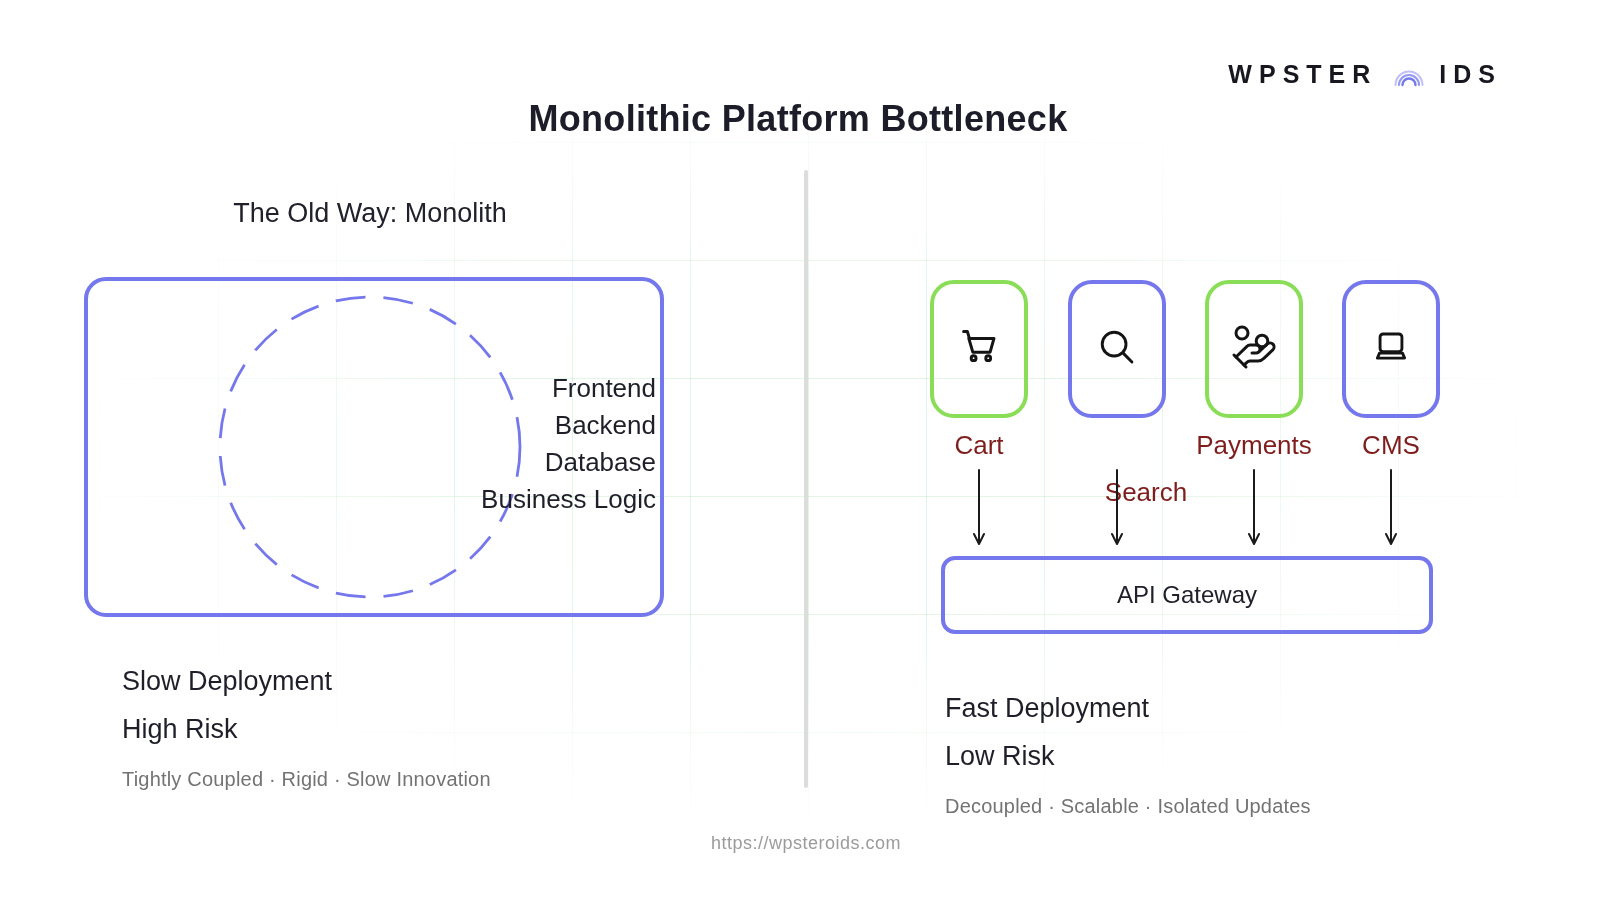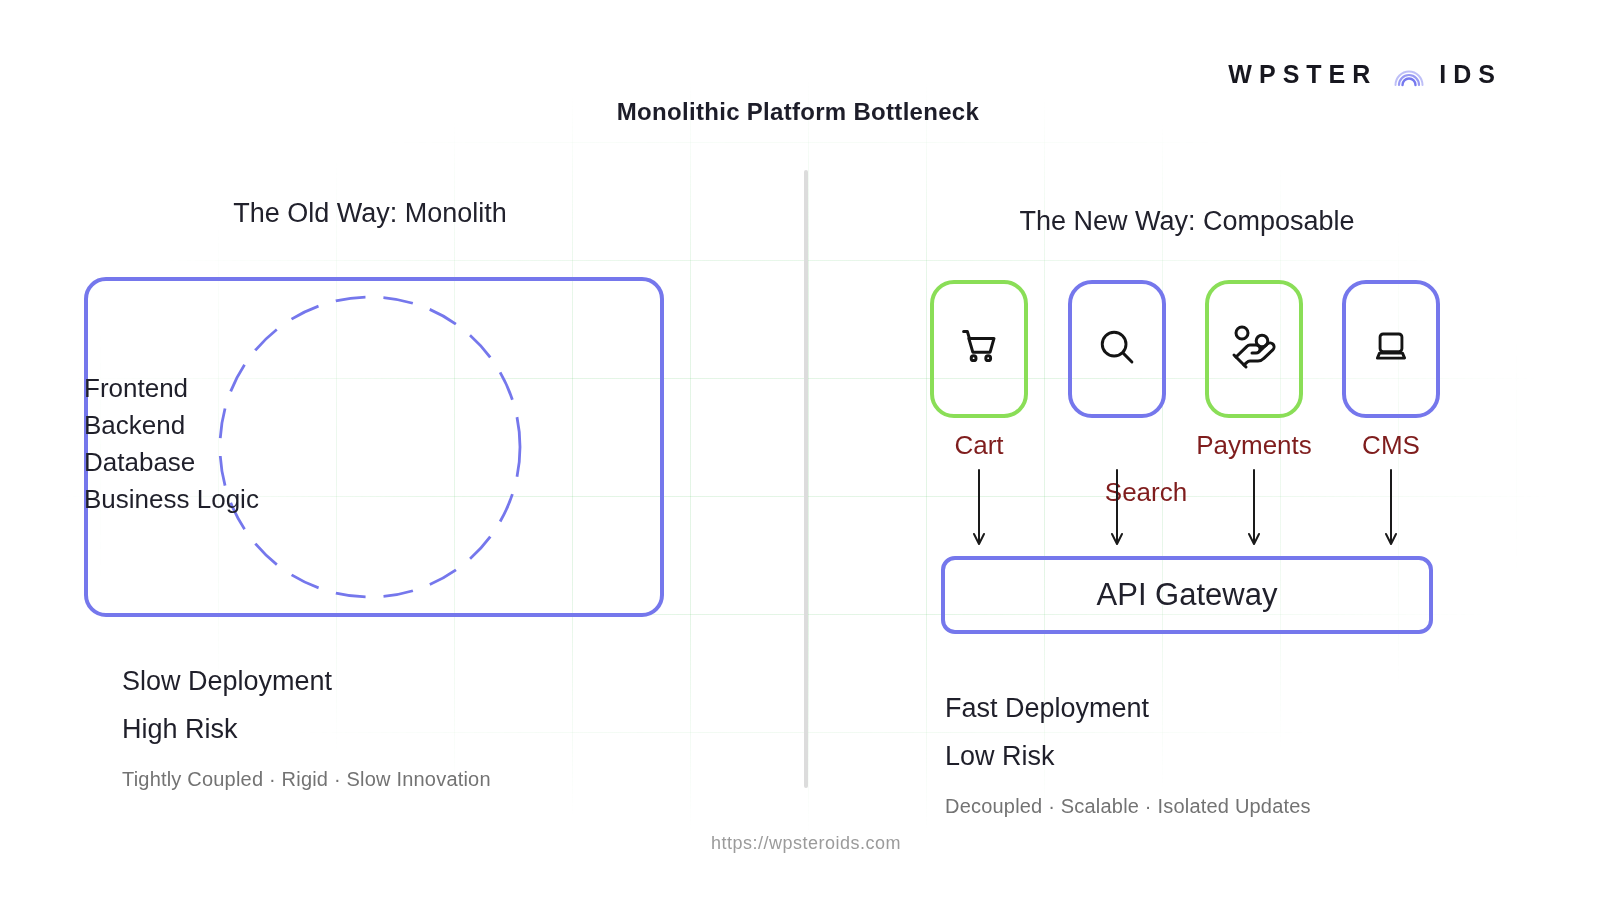--- a/index.html
+++ b/index.html
@@ -13,35 +13,35 @@
     background-image:
       linear-gradient(to right, rgba(130,210,140,0.22) 1.5px, transparent 1.5px),
       linear-gradient(to bottom, rgba(130,210,140,0.22) 1.5px, transparent 1.5px);
     background-size:118px 118px;background-position:100px 24px;
     -webkit-mask-image:radial-gradient(ellipse 58% 52% at 50% 50%, #000 35%, transparent 80%);
     mask-image:radial-gradient(ellipse 58% 52% at 50% 50%, #000 35%, transparent 80%);
   }
   .abs{position:absolute;}
   .logo{top:60px;right:110px;display:flex;align-items:center;gap:15px;
         font-size:25px;font-weight:600;letter-spacing:7px;color:#17171f;}
-  .title{left:0;right:16px;top:98px;text-align:center;font-size:24px;font-weight:700;letter-spacing:.3px;color:#1d1d29;}
+  .title{left:0;right:16px;top:98px;text-align:center;font-size:36px;font-weight:700;letter-spacing:.3px;color:#1d1d29;}
   .section-heading{font-size:27px;font-weight:500;color:#21212c;text-align:center;}
   .heading-old{left:84px;width:572px;top:198px;}
   .heading-new{left:941px;width:492px;top:206px;}
 
   .monolith-box{left:84px;top:277px;width:572px;height:332px;border:4px solid #7577ec;border-radius:22px;background:transparent;}
   .mono-circle{left:217px;top:294px;}
-  .mono-layers{left:84px;width:572px;top:370px;text-align:left;font-size:26px;font-weight:500;line-height:37px;color:#1f1f2a;}
+  .mono-layers{left:84px;width:572px;top:370px;text-align:right;font-size:26px;font-weight:500;line-height:37px;color:#1f1f2a;}
 
   .comp-box{top:280px;width:98px;height:138px;border:4px solid #7577ec;border-radius:24px;
             display:flex;align-items:center;justify-content:center;background:transparent;box-sizing:border-box;}
   .comp-label{top:430px;width:158px;text-align:center;font-size:26px;font-weight:500;color:#7f1d1d;}
   .arrow{top:466px;}
   .gateway-box{left:941px;top:556px;width:492px;height:78px;border:4px solid #7577ec;border-radius:14px;
-               display:flex;align-items:center;justify-content:center;font-size:31px;font-weight:500;color:#21212c;box-sizing:border-box;}
+               display:flex;align-items:center;justify-content:center;font-size:24px;font-weight:500;color:#21212c;box-sizing:border-box;}
 
   .stat{font-size:27px;font-weight:500;color:#1f1f2a;}
   .traits{font-size:20px;font-weight:400;color:#737373;letter-spacing:.2px;}
   .col-old{left:122px;}
   .col-new{left:945px;margin-top:27px;}
   .row1{top:666px;text-align:center;} .row2{top:714px;} .row3{top:768px;}
 
   .divider{left:804px;top:170px;width:4px;height:618px;background:#dcdcdc;border-radius:2px;}
   .footer-url{left:0;right:0;top:833px;text-align:center;font-size:18px;color:#9b9b9b;letter-spacing:.5px;}
   .icon-line{stroke:#141414;fill:none;stroke-width:1.5;stroke-linecap:round;stroke-linejoin:round;}
@@ -82,21 +82,20 @@
     <div>Frontend</div>
     <div>Backend</div>
     <div>Database</div>
     <div>Business Logic</div>
   </div>
 
   <div class="abs stat col-old row1">Slow Deployment</div>
   <div class="abs stat col-old row2">High Risk</div>
   <div class="abs traits col-old row3">Tightly Coupled · Rigid · Slow Innovation</div>
 
-  <div class="abs section-heading heading-new">The New Way: Composable</div>
 
   <div class="abs comp-box" style="left: 930px; border-color: rgb(138, 222, 87);">
     <span>
       <svg width="48" height="48" viewBox="0 0 24 24">
         <g class="icon-line">
           <path d="M4.3 4.3h1.9l1 3.4"></path>
           <path d="M6.9 7.7h12.6l-1.95 6.9H8.9z"></path>
           <circle cx="9.3" cy="17.6" r="1.2"></circle>
           <circle cx="16.6" cy="17.6" r="1.2"></circle>
         </g>

